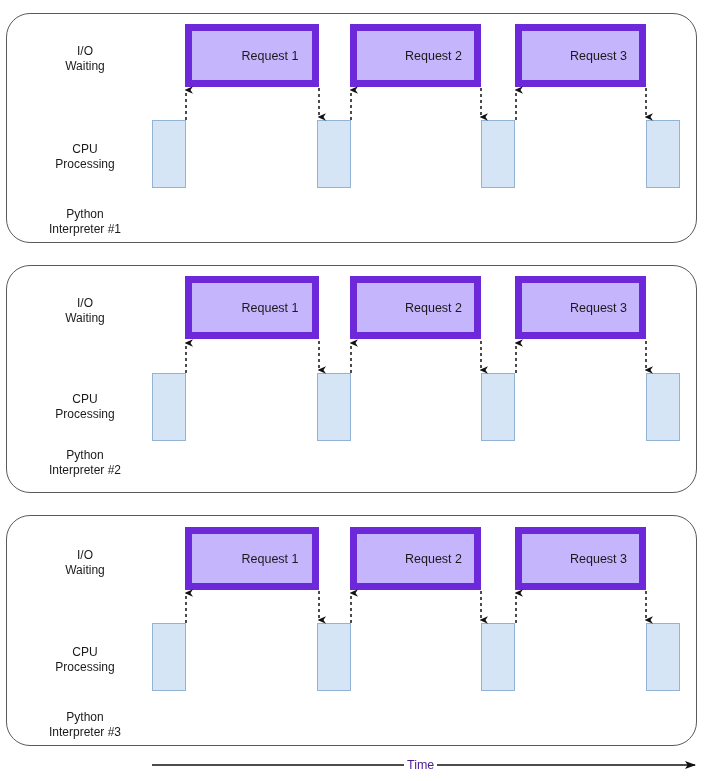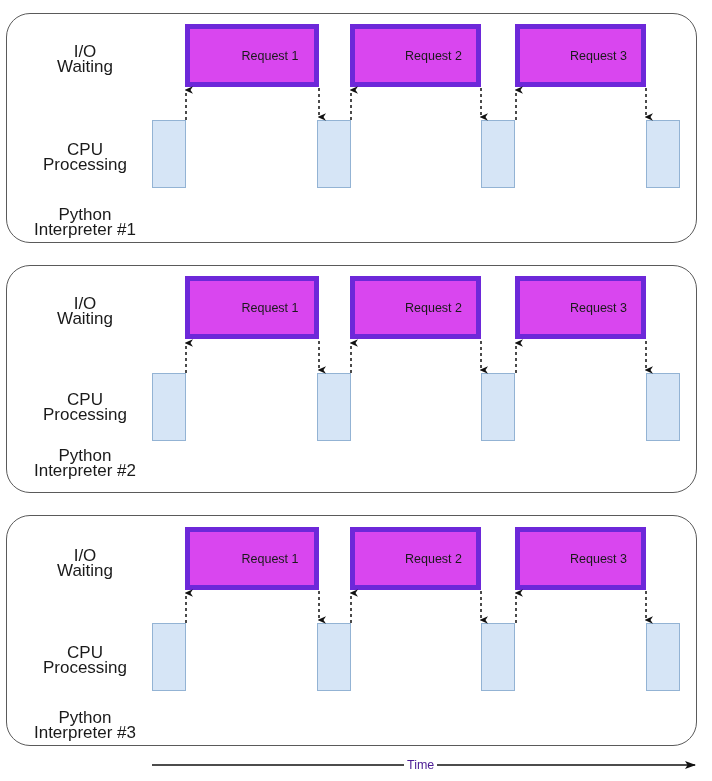--- a/index.html
+++ b/index.html
@@ -19,29 +19,29 @@
     position: absolute;
     border: 1.3px solid #5a5a5a;
     border-radius: 24px;
     background: #ffffff;
     box-sizing: border-box;
   }
   .axis-label {
     position: absolute;
     width: 160px;
     text-align: center;
-    font-size: 17px;
+    font-size: 12px;
     line-height: 15px;
     color: #1a1a1a;
     white-space: pre-line;
   }
   .req-box {
     position: absolute;
-    background: #d946ef;
-    border: 5px solid #6d28d9;
+    background: #c4b5fd;
+    border: 7px solid #6d28d9;
     box-sizing: border-box;
     display: flex;
     align-items: center;
     justify-content: center;
     font-size: 12.5px;
     color: #1a1a1a;
     padding-left: 36px;
   }
   .cpu-bar {
     position: absolute;

